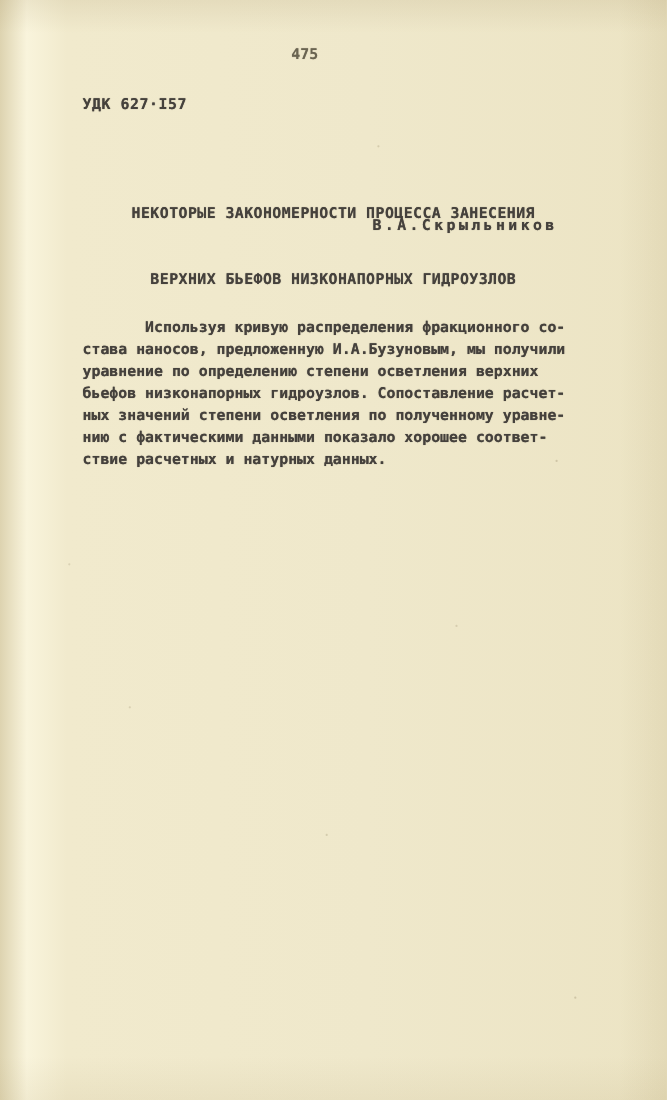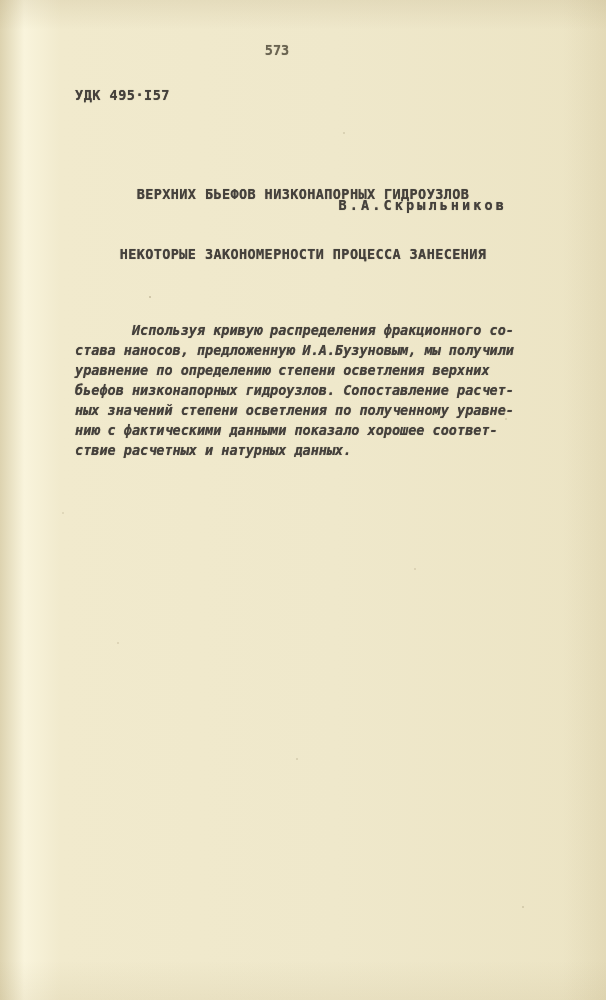--- a/index.html
+++ b/index.html
@@ -38,36 +38,36 @@
     line-height:20px;
     color:#45413c;
     text-shadow:0 0 .7px rgba(69,65,60,.85);
     white-space:pre;
   }
   .pnum{top:40px;left:247px;width:60px;text-align:center;color:#6a6451;text-shadow:0 0 .8px rgba(106,100,81,.6);}
   .udk{top:85px;left:75px;letter-spacing:.5px;}
   .title{top:144px;left:53px;right:53px;text-align:center;letter-spacing:.4px;}
   .author{top:195px;right:99px;letter-spacing:3.1px;text-align:center;margin-left:24px;}
   .source{top:223px;left:238px;letter-spacing:.35px;}
-  .abstract{top:280px;left:75px;font-style:italic;}
+  .abstract{top:248px;left:75px;}
   .abstract p{margin:0;white-space:pre;}
 </style>
 </head>
 <body>
 
 <div class="page">
   <div class="speckles"></div>
 
-  <div class="typed pnum">573</div>
+  <div class="typed pnum">475</div>
 
-  <div class="typed udk">УДК 495·I57</div>
+  <div class="typed udk">УДК 627·I57</div>
 
   <div class="typed title">
+    <div>НЕКОТОРЫЕ ЗАКОНОМЕРНОСТИ ПРОЦЕССА ЗАНЕСЕНИЯ</div>
     <div>ВЕРХНИХ БЬЕФОВ НИЗКОНАПОРНЫХ ГИДРОУЗЛОВ</div>
-    <div>НЕКОТОРЫЕ ЗАКОНОМЕРНОСТИ ПРОЦЕССА ЗАНЕСЕНИЯ</div>
   </div>
 
   <div class="typed author">В.А.Скрыльников</div>
 
 
   <div class="typed abstract">
     <p>       Используя кривую распределения фракционного со-
 става наносов, предложенную И.А.Бузуновым, мы получили
 уравнение по определению степени осветления верхних
 бьефов низконапорных гидроузлов. Сопоставление расчет-

